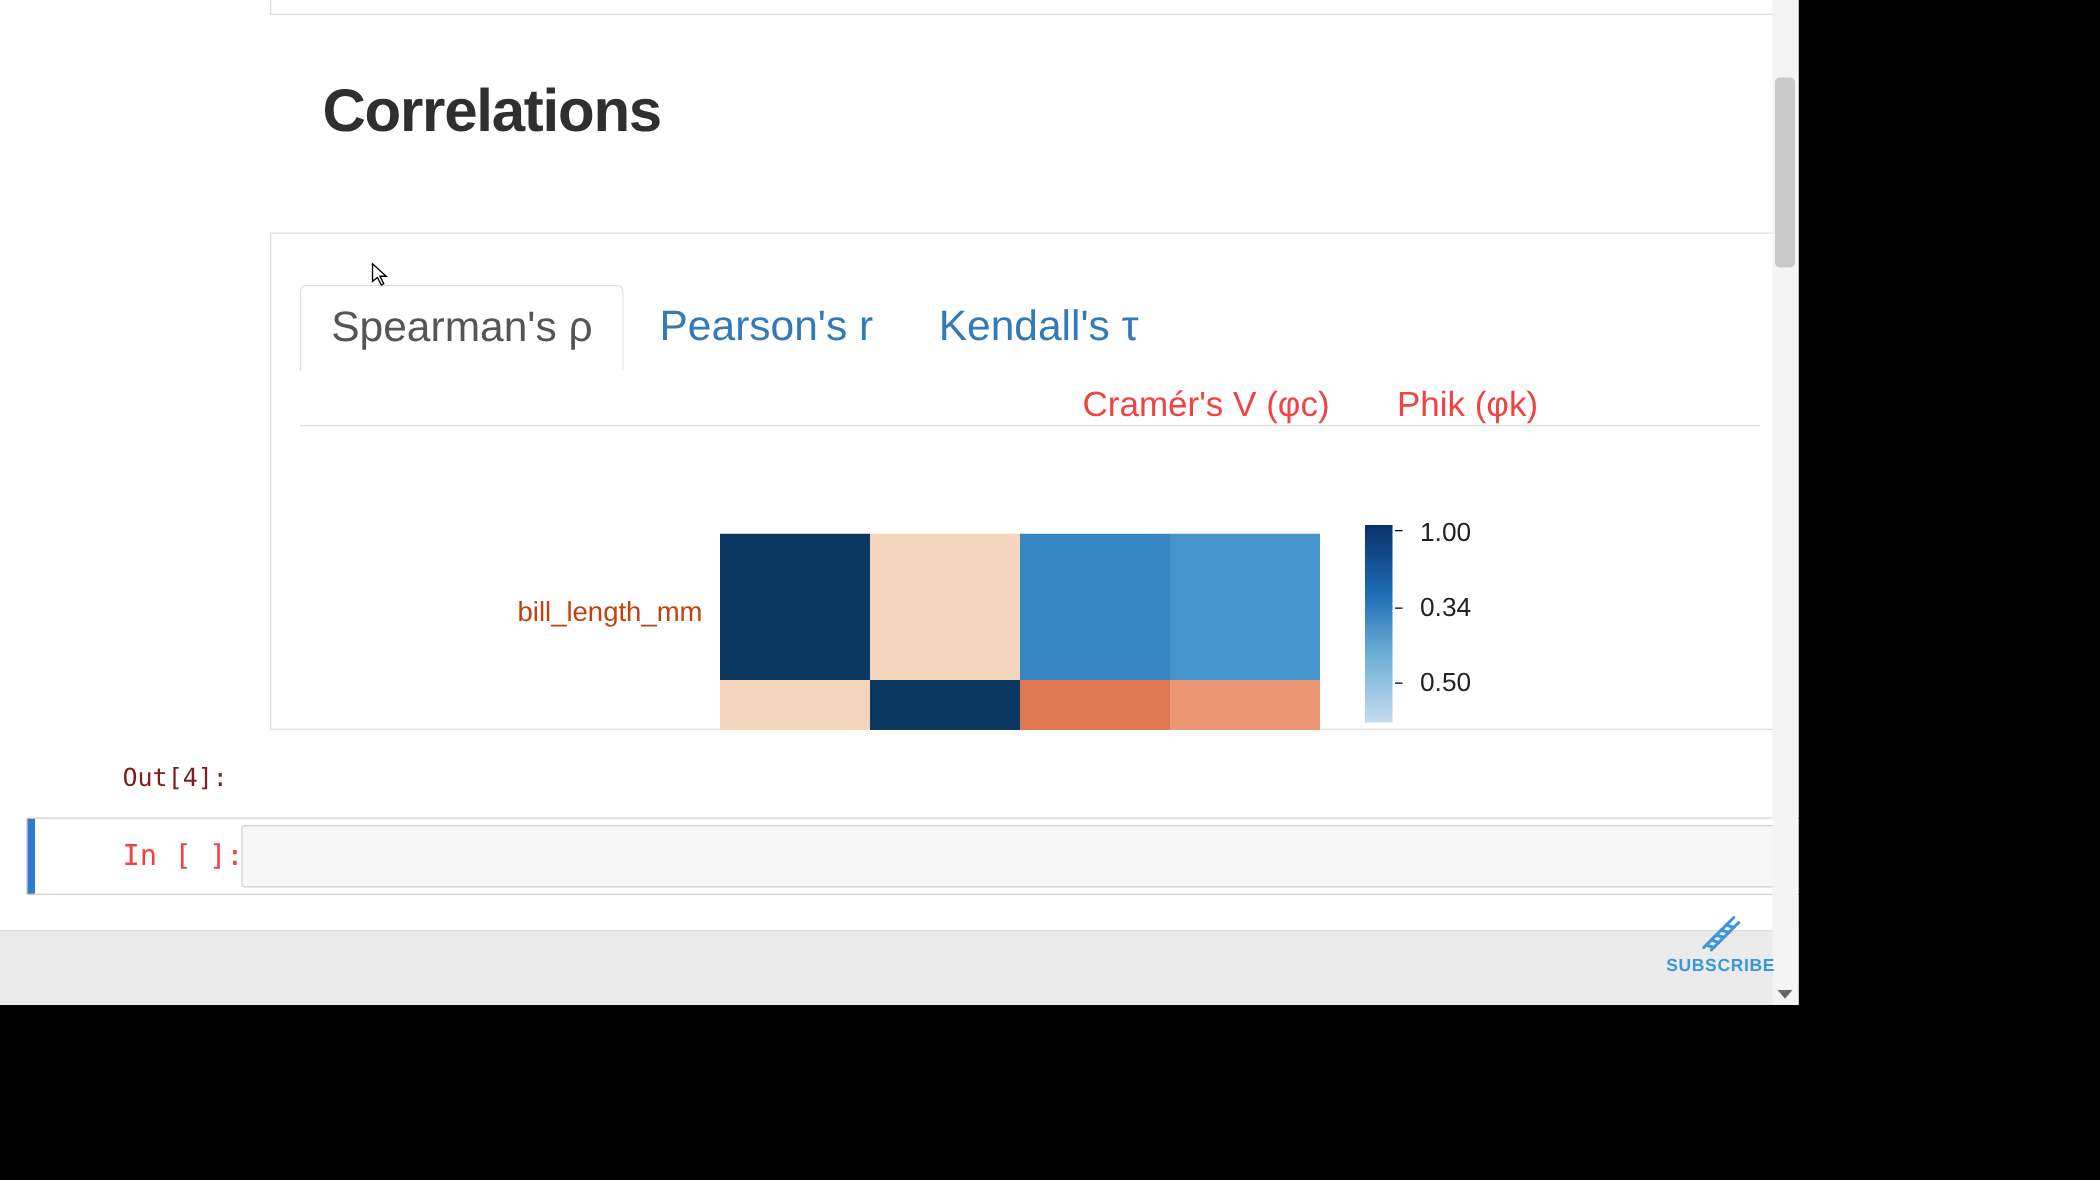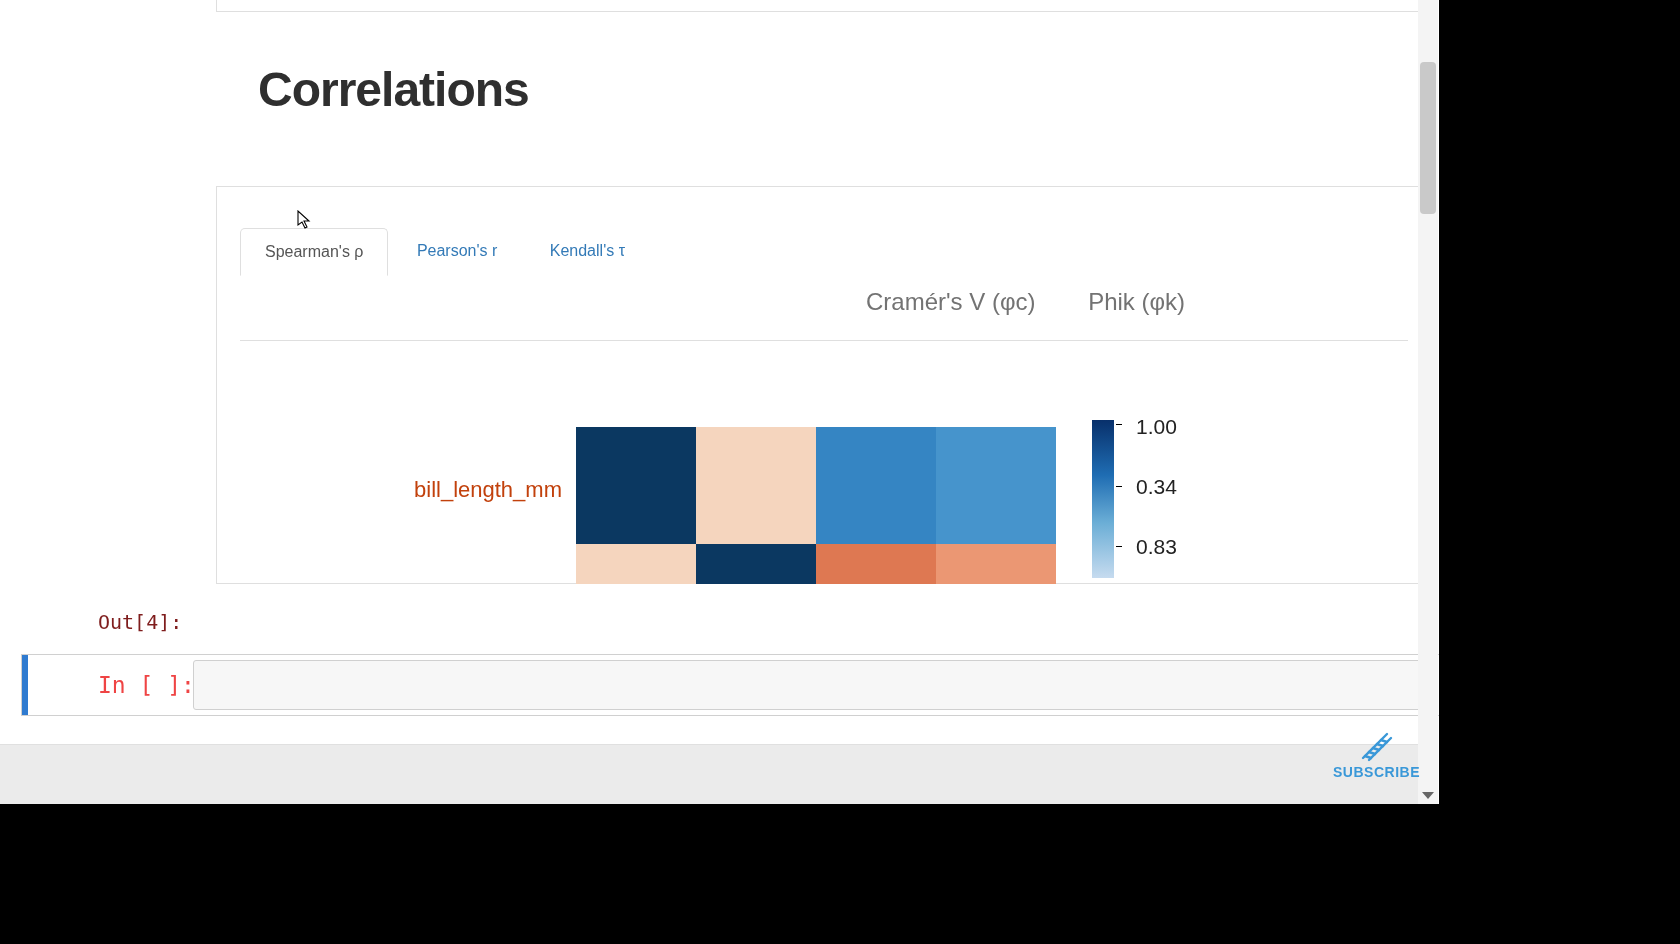--- a/index.html
+++ b/index.html
@@ -6,26 +6,26 @@
     body { font-family: -apple-system, BlinkMacSystemFont, "Segoe UI", Helvetica, Arial, sans-serif; background: #ffffff; color: #333; }
     .page { width: 1680px; height: 944px; position: relative; overflow: hidden; }
 
     .top-rule { position: absolute; left: 216px; right: 252px; top: 0; height: 12px; border: 1px solid #dfdfdf; border-top: none; background: #fff; }
 
     .main-title { position: absolute; left: 258px; top: 62px; font-size: 48px; font-weight: 700; letter-spacing: -1px; color: #2f2f2f; font-family: "Helvetica Neue", Helvetica, Arial, sans-serif; }
 
     .card { position: absolute; left: 216px; top: 186px; right: 252px; bottom: 360px; border: 1px solid #dfdfdf; background: #fff; height: 398px; }
 
     .tabs-area { position: absolute; left: 240px; top: 228px; right: 270px; }
-    .tab { display: inline-block; padding: 14px 24px; font-size: 16px; font-weight: 400; color: #337ab7; cursor: pointer; vertical-align: top; }
+    .tab { display: inline-block; padding: 14px 24px; font-size: 34px; font-weight: 400; color: #337ab7; cursor: pointer; vertical-align: top; }
     .tab.active { color: #555555; border: 1px solid #dfdfdf; border-bottom-color: #fff; border-radius: 5px 5px 0 0; background: #fff; }
 
     .toggle-btn { position: absolute; right: 280px; top: 232px; padding: 10px 20px; font-size: 25px; color: #333; background: linear-gradient(#ffffff,#efefef); border: 1px solid #cccccc; border-radius: 5px; cursor: pointer; }
 
-    .tabs-row2 { position: absolute; left: 866px; top: 288px; font-size: 24px; color: #737373; }
+    .tabs-row2 { position: absolute; left: 866px; top: 308px; font-size: 28px; color: #ef4444; }
     .tabs-row2 span { margin-right: 46px; cursor: pointer; }
 
     .tabs-divider { position: absolute; left: 240px; right: 272px; top: 340px; height: 1px; background: #dfdfdf; }
 
     .heatmap { position: absolute; left: 576px; top: 427px; }
     .hm-cell { position: absolute; width: 120px; height: 117px; }
     .hm-cell.r1 { top: 0; }
     .hm-cell.r2 { top: 117px; height: 40px; }
     .hm-cell.c1 { left: 0; }
     .hm-cell.c2 { left: 120px; }
@@ -98,21 +98,21 @@
     <div class="hm-cell r2 c4" style="background:#eb9773"></div>
   </div>
 
   <div class="colorbar"></div>
   <div class="colorbar-ticks">
     <div class="cb-tick" style="top:4px"></div>
     <span class="cb-label" style="top:7px">1.00</span>
     <div class="cb-tick" style="top:66px"></div>
     <span class="cb-label" style="top:67px">0.34</span>
     <div class="cb-tick" style="top:126px"></div>
-    <span class="cb-label" style="top:127px">0.83</span>
+    <span class="cb-label" style="top:127px">0.50</span>
   </div>
 
   <div class="out-label">Out[4]:</div>
 
   <div class="cell-input-wrap">
     <div class="runbar"></div>
   </div>
   <div class="in-label">In [ ]:</div>
   <div class="code-area"></div>
 

